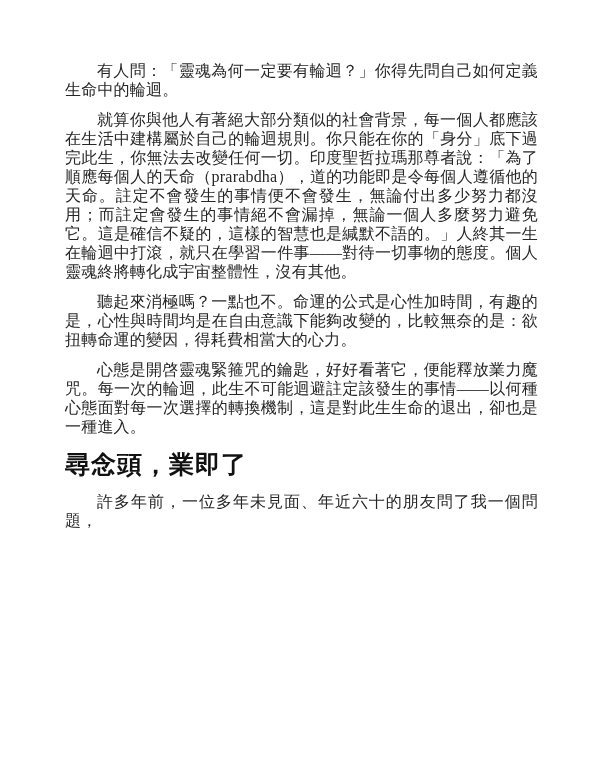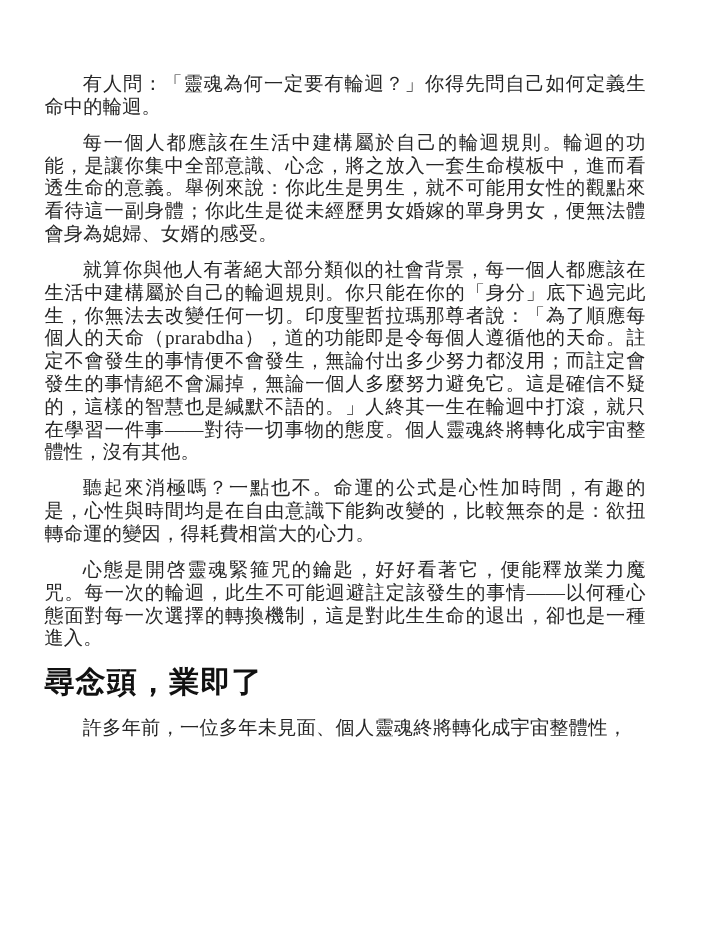--- a/index.html
+++ b/index.html
@@ -11,49 +11,48 @@
     width: 600px;
     height: 779px;
     overflow: hidden;
     font-family: "Liberation Serif", "DejaVu Serif", serif;
   }
   .page {
     box-sizing: border-box;
     width: 600px;
     height: 659px;
     background: #ffffff;
-    padding: 61px 62px 0 37px;
+    padding: 61px 62px 0 65px;
     overflow: hidden;
   }
   .text-block p {
     margin: 0 0 11px 0;
     font-size: 16px;
     line-height: 19px;
     color: #262626;
     text-align: justify;
     text-indent: 2em;
     letter-spacing: 0.2px;
     font-family: "Liberation Serif", "DejaVu Serif", serif;
   }
   .section-heading {
     margin: 15px 0 13px 0;
     font-size: 25px;
     line-height: 28px;
     font-weight: 700;
     color: #111111;
     letter-spacing: 1px;
-    font-family: Liberation Mono, monospace;
+    font-family: Liberation Serif, serif;
   }
 </style>
 </head>
 <body>
 
 <div class="page">
   <div class="text-block">
     <p>有人問：「靈魂為何一定要有輪迴？」你得先問自己如何定義生命中的輪迴。</p>
-    <p>每一個人都應該在生活中建構屬於自己的輪迴規則。輪迴的功能，是讓你集中全部意識、心念，將之放入一套生命模板中，進而看透生命的意義。舉例來說：你此生是男生，就不可能用女性的觀點來看待這一副身體；你此生是從未經歷男女婚嫁的單身男女，便無法體會身為媳婦、女婿的感受。</p>
     <p>就算你與他人有著絕大部分類似的社會背景，每一個人都應該在生活中建構屬於自己的輪迴規則。你只能在你的「身分」底下過完此生，你無法去改變任何一切。印度聖哲拉瑪那尊者說：「為了順應每個人的天命（prarabdha），道的功能即是令每個人遵循他的天命。註定不會發生的事情便不會發生，無論付出多少努力都沒用；而註定會發生的事情絕不會漏掉，無論一個人多麼努力避免它。這是確信不疑的，這樣的智慧也是緘默不語的。」人終其一生在輪迴中打滾，就只在學習一件事——對待一切事物的態度。個人靈魂終將轉化成宇宙整體性，沒有其他。</p>
     <p>聽起來消極嗎？一點也不。命運的公式是心性加時間，有趣的是，心性與時間均是在自由意識下能夠改變的，比較無奈的是：欲扭轉命運的變因，得耗費相當大的心力。</p>
     <p>心態是開啓靈魂緊箍咒的鑰匙，好好看著它，便能釋放業力魔咒。每一次的輪迴，此生不可能迴避註定該發生的事情——以何種心態面對每一次選擇的轉換機制，這是對此生生命的退出，卻也是一種進入。</p>
     <h2 class="section-heading">尋念頭，業即了</h2>
-    <p>許多年前，一位多年未見面、個人靈魂終將轉化成宇宙整體性，</p>
+    <p>許多年前，一位多年未見面、年近六十的朋友問了我一個問題，</p>
   </div>
 </div>
 
 </body></html>

